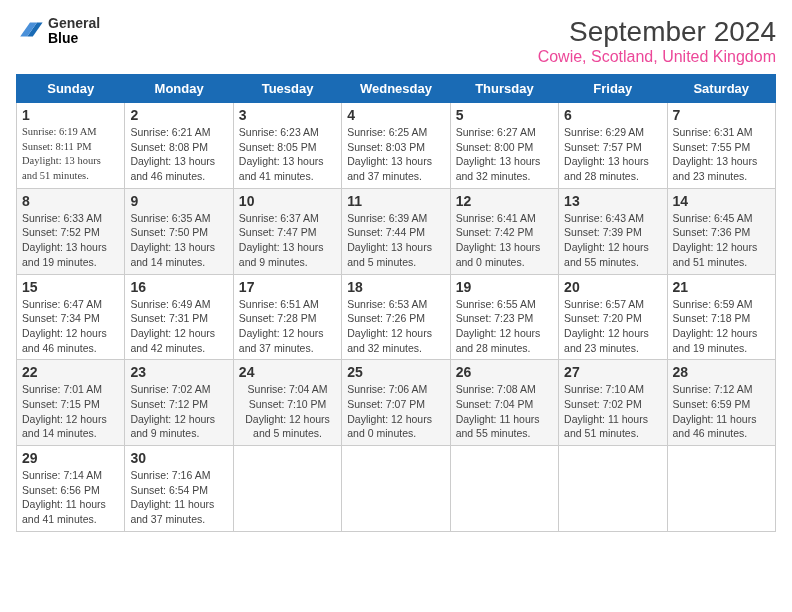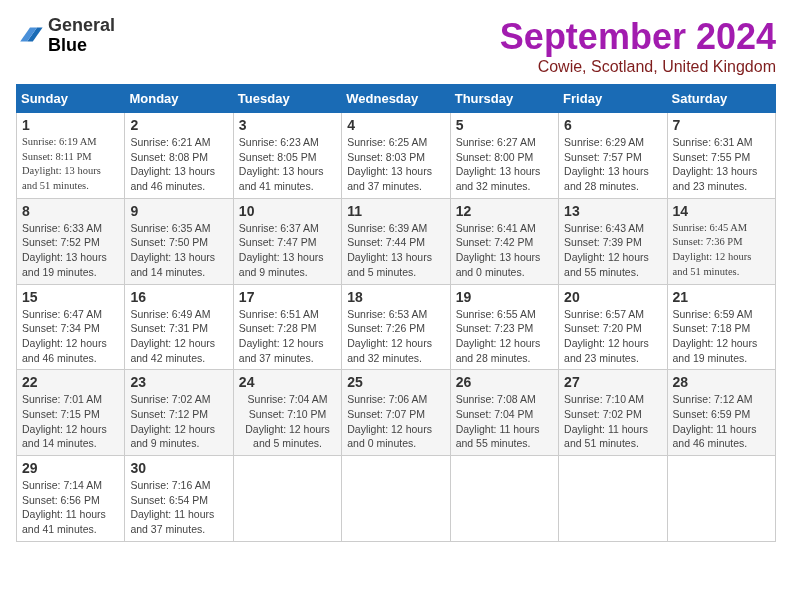--- a/index.html
+++ b/index.html
@@ -15,53 +15,53 @@
       justify-content: space-between;
       align-items: flex-start;
       margin-bottom: 8px;
     }
     .logo {
       display: flex;
       align-items: center;
       gap: 4px;
     }
     .logo-text {
-      font-size: 18px;
+      font-size: 14px;
       font-weight: bold;
       line-height: 1.1;
     }
     .logo-general { color: #333; }
     .logo-blue { color: #000000; }
     .logo-icon {
       width: 28px;
       height: 28px;
     }
     .title-section {
       text-align: right;
     }
     .month-title {
-      font-size: 36px;
-      font-weight: bold;
-      color: #a21caf;
+      font-size: 28px;
+      font-weight: normal;
+      color: #404040;
     }
     .location {
       font-size: 16px;
-      color: #7f1d1d;
+      color: #ec4899;
       text-align: right;
     }
     .calendar {
       width: 100%;
       border-collapse: collapse;
       font-size: 11px;
     }
     .calendar th {
       background: #1a6bb5;
       color: #fff;
       padding: 6px 4px;
-      text-align: left;
+      text-align: center;
       font-size: 13px;
       font-weight: bold;
       border: 1px solid #1a6bb5;
     }
     .calendar td {
       border: 1px solid #ccc;
       vertical-align: top;
       padding: 4px 5px;
       width: 108px;
       min-height: 80px;
@@ -208,21 +208,21 @@
         </td>
         <td>
           <span class="day-num">13</span>
           <div class="day-info" style="white-space: pre-line;">Sunrise: 6:43 AM
 Sunset: 7:39 PM
 Daylight: 12 hours
 and 55 minutes.</div>
         </td>
         <td>
           <span class="day-num">14</span>
-          <div class="day-info" style="white-space: pre-line; font-family: Liberation Serif, serif;">Sunrise: 6:45 AM
+          <div class="day-info" style="white-space: pre-line;">Sunrise: 6:45 AM
 Sunset: 7:36 PM
 Daylight: 12 hours
 and 51 minutes.</div>
         </td>
       </tr>
       <tr>
         <td>
           <span class="day-num">15</span>
           <div class="day-info" style="white-space: pre-line;">Sunrise: 6:47 AM
 Sunset: 7:34 PM

